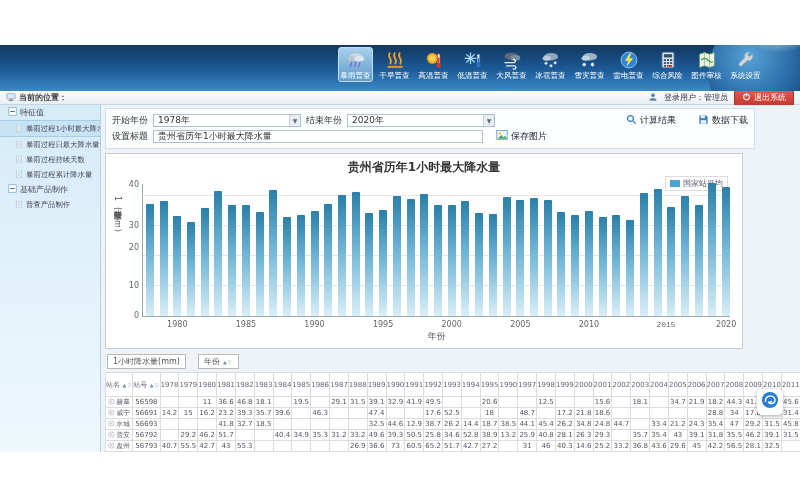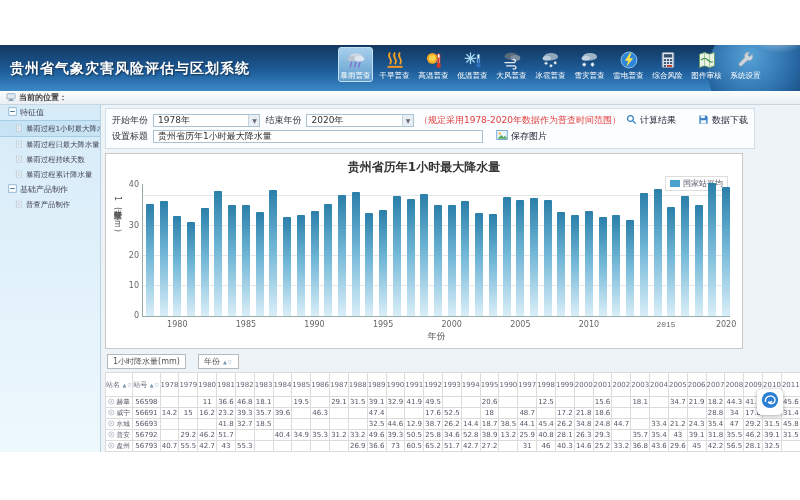--- a/index.html
+++ b/index.html
@@ -91,21 +91,20 @@
 <body>
 
 <div class="page">
 
   <div class="top-gap"></div>
 
   <div class="banner">
     <div class="globe">
         <div class="globe-swirl"></div>
       </div>
-    <div class="banner-title">贵州省气象灾害风险评估与区划系统</div>
     <div class="toolbar">
         <div class="tb-item active">
           <span class="ic"><svg viewBox="0 0 24 24" width="20" height="20">
               <ellipse cx="12" cy="8.5" rx="8" ry="4.5" fill="#cfd8e2"></ellipse>
               <ellipse cx="7" cy="10.5" rx="5" ry="3.2" fill="#b8c4d2"></ellipse>
               <ellipse cx="16" cy="10.5" rx="6" ry="3.6" fill="#dde5ee"></ellipse>
               <g stroke="#7f6fd0" stroke-width="1.6">
                 <line x1="7" y1="14" x2="5" y2="21"></line>
                 <line x1="12" y1="14" x2="10" y2="21"></line>
                 <line x1="17" y1="14" x2="15" y2="21"></line>
@@ -225,20 +224,34 @@
       </div>
   </div>
 
   <div class="crumbbar">
     <span class="ic"><svg viewBox="0 0 16 16" width="10" height="10">
           <rect x="1.5" y="2.5" width="13" height="8.5" rx="1" fill="#dfe9f2" stroke="#7d93a8"></rect>
           <rect x="6" y="11" width="4" height="2" fill="#7d93a8"></rect>
           <rect x="4" y="13" width="8" height="1.4" fill="#7d93a8"></rect>
         </svg></span>
     <span class="crumb-loc">当前的位置：</span>
+    <div class="user-area">
+      <span class="ic"><svg viewBox="0 0 16 16" width="10" height="10">
+            <circle cx="8" cy="5" r="3" fill="#5c86ad"></circle>
+            <path d="M2.5 14 a5.5 4.5 0 0 1 11 0 z" fill="#5c86ad"></path>
+          </svg></span>
+      <span class="user-label">登录用户：管理员</span>
+      <div class="logout-btn">
+        <span class="ic"><svg viewBox="0 0 16 16" width="9" height="9">
+              <circle cx="8" cy="9" r="5" fill="none" stroke="#fff" stroke-width="1.8"></circle>
+              <line x1="8" y1="1.5" x2="8" y2="8" stroke="#fff" stroke-width="1.8"></line>
+            </svg></span>
+        <span>退出系统</span>
+      </div>
+    </div>
   </div>
 
   <div class="main">
 
     <div class="sidebar">
       <div class="tree" id="side-tree">
           <div class="tree-group">
             <span class="ic"><svg viewBox="0 0 12 12" width="9" height="9">
                 <rect x="1" y="1" width="10" height="10" fill="#fff" stroke="#7fa8c8"></rect>
                 <line x1="3" y1="6" x2="9" y2="6" stroke="#44769c" stroke-width="1.4"></line>
@@ -307,21 +320,20 @@
           <span class="f-label">开始年份</span>
           <div class="select">
             <span>1978年</span>
               <span class="caret">▼</span>
           </div>
           <span class="f-label">结束年份</span>
           <div class="select">
             <span>2020年</span>
               <span class="caret">▼</span>
           </div>
-          <span class="red-note">（规定采用1978-2020年数据作为普查时间范围）</span>
           <div class="btn-group">
             <div class="link-btn">
               <span class="ic"><svg viewBox="0 0 16 16" width="11" height="11">
                     <circle cx="6.5" cy="6.5" r="4.3" fill="none" stroke="#2d7fc1" stroke-width="1.8"></circle>
                     <line x1="10" y1="10" x2="14" y2="14" stroke="#2d7fc1" stroke-width="2"></line>
                   </svg></span>
               <span>计算结果</span>
             </div>
             <div class="link-btn">
               <span class="ic"><svg viewBox="0 0 16 16" width="11" height="11">
@@ -355,21 +367,21 @@
           <div class="legend">
             <span class="legend-swatch"></span>
             <span>国家站平均</span>
           </div>
           <div class="xlabel">年份</div>
           <div class="ylabel">1小时降水量(mm)</div>
         <div class="ytick" style="bottom: -4px;">0</div>
             <div class="gridline" style="bottom: 30px;"></div>
             <div class="ytick" style="bottom: 26px;">10</div>
             <div class="gridline" style="bottom: 60px;"></div>
-            <div class="ytick" style="bottom: 56px;">20</div>
+            <div class="ytick" style="bottom: 64px;">20</div>
             <div class="gridline" style="bottom: 90px;"></div>
             <div class="ytick" style="bottom: 86px;">30</div>
             <div class="gridline" style="bottom: 120px;"></div>
             <div class="ytick" style="bottom: 127px;">40</div>
             <div class="bar" style="left: 2.86047px; height: 112.5px;"></div>
             <div class="bar" style="left: 16.5814px; height: 114.6px;"></div>
             <div class="bar" style="left: 30.3023px; height: 99.6px;"></div>
             <div class="bar" style="left: 44.0233px; height: 94.5px;"></div>
             <div class="bar" style="left: 57.7442px; height: 107.7px;"></div>
             <div class="bar" style="left: 71.4651px; height: 125.4px;"></div>

